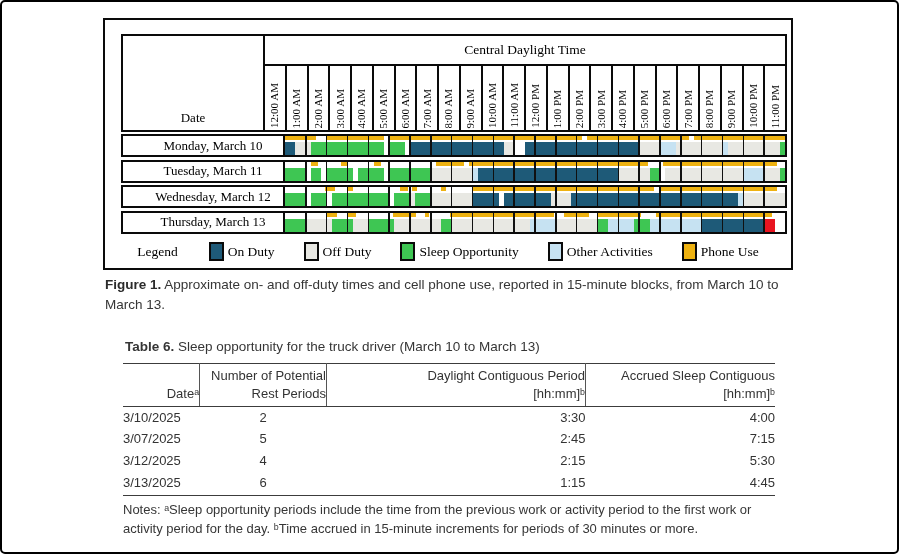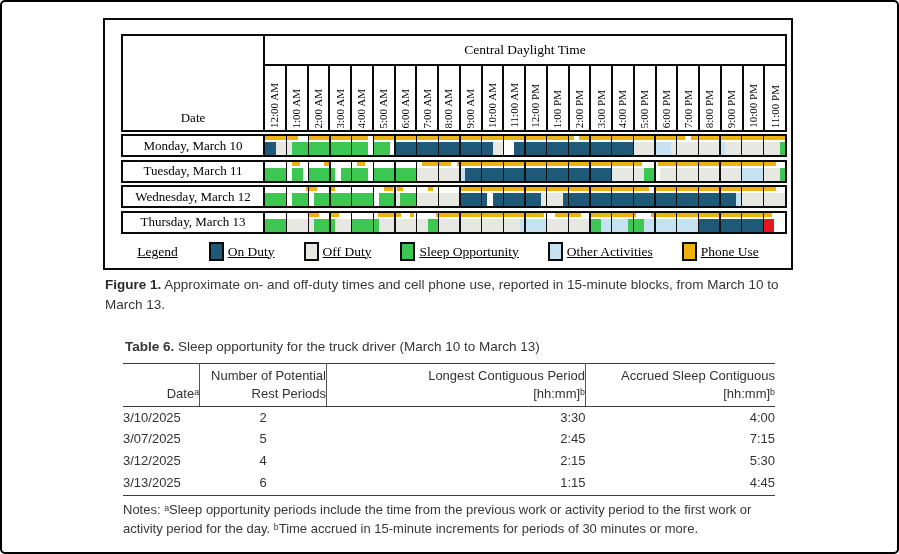--- a/index.html
+++ b/index.html
@@ -23,28 +23,28 @@
   .hour-cell{flex:1 1 0;display:flex;align-items:flex-end;justify-content:center;
     padding-bottom:2px;box-sizing:border-box;overflow:hidden;}
   .hour-cell + .hour-cell{border-left:2px solid #0a0a0a;}
   .hour-text{writing-mode:vertical-rl;transform:rotate(180deg);
     font-size:11px;white-space:nowrap;line-height:1;}
   
   .day-rows{position:absolute;left:16px;top:114px;width:666px;}
   .day-row{height:23px;border:2px solid #0a0a0a;box-sizing:border-box;
     margin-bottom:2.5px;display:flex;background:#fff;}
   .day-label{flex:0 0 140px;border-right:2px solid #0a0a0a;display:flex;
-    align-items:center;justify-content:center;font-size:13px;background:#fff;}
+    align-items:center;justify-content:center;font-size:13px;background:#fff;padding-left:20px;}
   .day-timeline{flex:1;position:relative;background:#fff;min-width:0;}
   .phone-seg{position:absolute;top:0;height:4px;}
   .duty-seg{position:absolute;top:6px;bottom:0;}
   .hr-line{position:absolute;top:0;bottom:0;width:1.5px;background:#101010;}
   
   .legend{position:absolute;left:0;right:0;top:222px;display:flex;
-    justify-content:center;align-items:center;gap:9px;font-size:13.5px;text-decoration:underline;}
+    justify-content:center;align-items:center;gap:9px;font-size:13.5px;}
   .legend-title{margin-right:2px;}
   .legend-item{display:flex;align-items:center;gap:4px;padding-left:20px;}
   .legend-swatch{width:11px;height:15px;border:2px solid #0a0a0a;display:inline-block;}
   
   .caption{position:absolute;left:103px;top:273px;width:694px;margin:0;
     font-family:"Liberation Sans",sans-serif;font-size:13.5px;line-height:1.5;
     color:#363636;}
   .caption b{color:#2b2b2b;}
   
   .table-section{position:absolute;left:121px;top:337px;width:652px;
@@ -402,21 +402,21 @@
         <thead>
           <tr>
             <th class="col-date">
               <div>Dateᵃ</div>
             </th>
             <th class="col-num">
               <div>Number of Potential</div>
               <div>Rest Periods</div>
             </th>
             <th class="col-long">
-              <div>Longest Contiguous Period</div>
+              <div>Daylight Contiguous Period</div>
               <div>[hh:mm]ᵇ</div>
             </th>
             <th class="col-accrued">
               <div>Accrued Sleep Contiguous</div>
               <div>[hh:mm]ᵇ</div>
             </th>
           </tr>
         </thead>
         <tbody>
           <tr>

